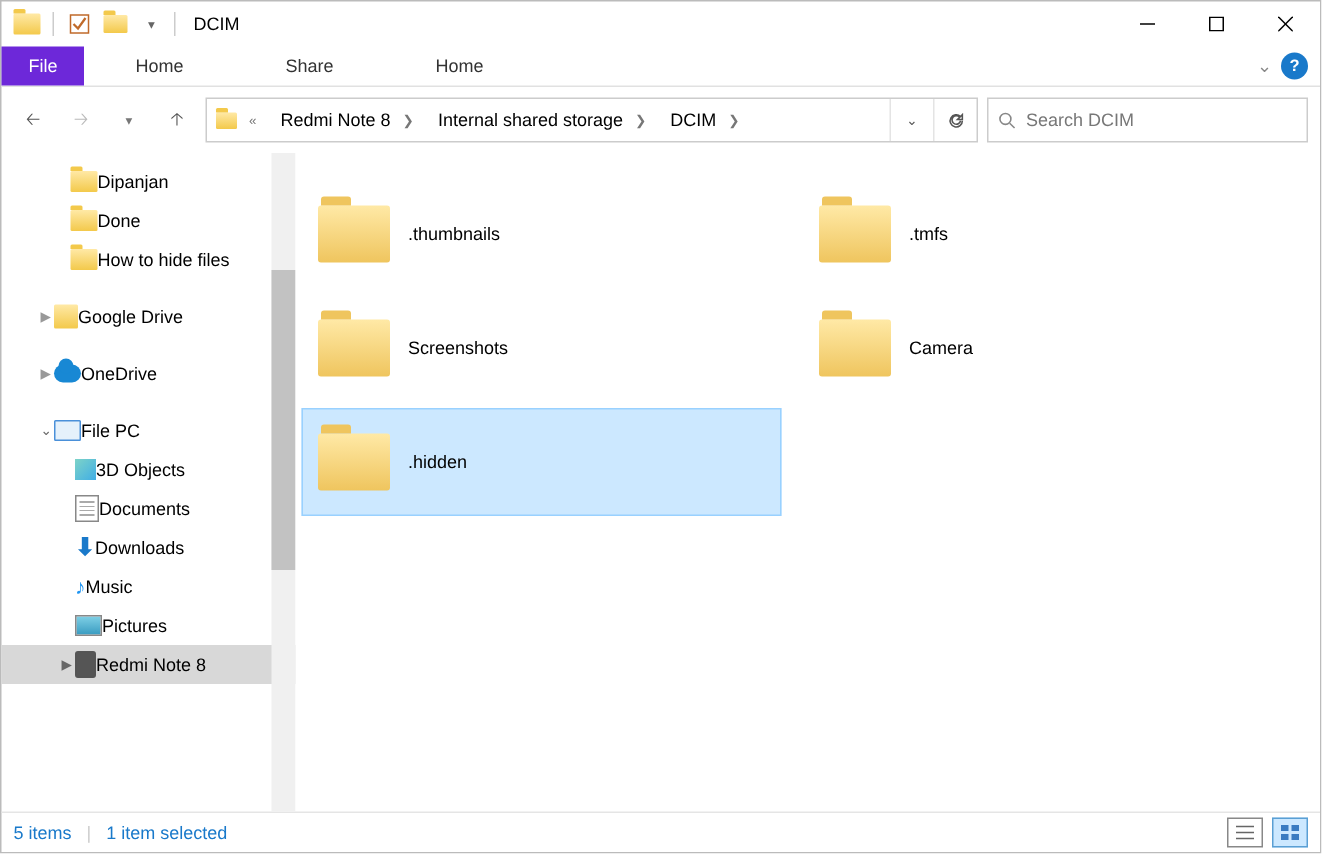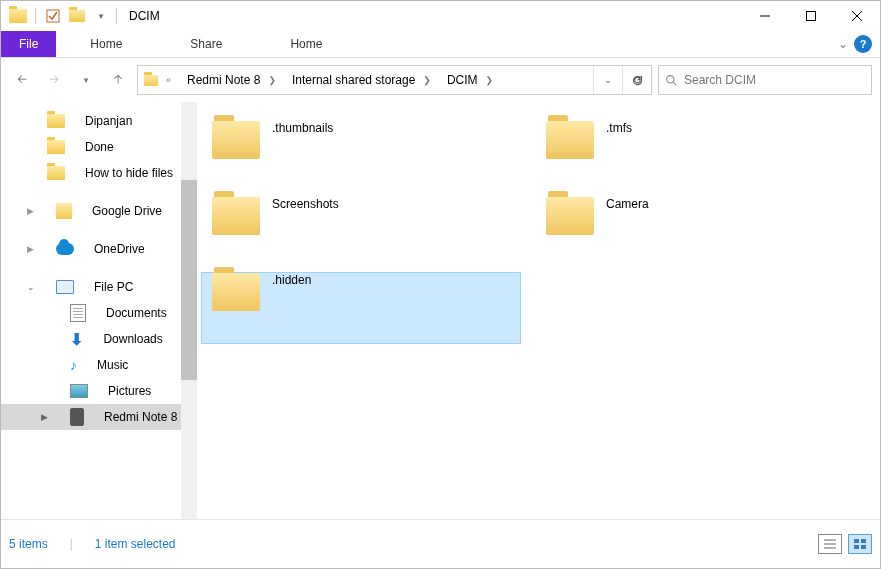--- a/index.html
+++ b/index.html
@@ -31,21 +31,21 @@
 .addr .chv{color:#777;font-size:9px;padding:0 4px}
 .addr .tail{margin-left:auto;display:flex;align-items:center;height:100%}
 .addr .tool{width:28px;height:100%;display:flex;align-items:center;justify-content:center;border-left:1px solid #e4e4e4}
 .search{width:200px;height:28px;border:1px solid #ccc;display:flex;align-items:center;padding:0 6px;gap:6px;color:#777}
 
 
 .body{flex:1;display:flex;min-height:0}
 .navpane{width:196px;box-sizing:border-box;overflow:hidden;position:relative;padding-top:6px}
 .navpane .sb{position:absolute;right:0;top:0;bottom:0;width:16px;background:#f0f0f0}
 .sb .thumb{position:absolute;right:0;left:0;top:78px;height:200px;background:#c2c2c2}
-.nav-item{display:flex;align-items:center;height:26px;gap:20px;white-space:nowrap}
+.nav-item{display:flex;align-items:center;height:26px;gap:0;white-space:nowrap}
 .nav-item.selected{background:#d8d8d8}
 .indent1{padding-left:46px}
 .indent0{padding-left:26px}
 .indent2{padding-left:40px}
 .gap{height:12px}
 
 
 .ficon{width:18px;height:14px;background:linear-gradient(#ffe9a6,#f3c94b);border-radius:1px;position:relative}
 .ficon:before{content:"";position:absolute;top:-3px;left:0;width:8px;height:3px;background:#f3c94b;border-radius:1px 1px 0 0}
 .gdrive{width:16px;height:16px;background:linear-gradient(#ffe9a6,#f3c94b);border-radius:1px}
@@ -57,27 +57,27 @@
 .dl{color:#1979ca;font-size:16px;font-weight:bold}
 .music{color:#2196f3;font-size:14px}
 .pics{width:16px;height:12px;background:linear-gradient(#7ecfe5,#3a9cc1);border:1px solid #888}
 .phone{width:12px;height:16px;border:1px solid #555;background:#555;border-radius:2px}
 .cube{width:14px;height:14px;background:linear-gradient(135deg,#7dd3c8,#41aee5)}
 .desk{width:16px;height:13px;background:#4a90d9;border-radius:1px}
 
 
 .content{flex:1;padding:18px 4px 4px 4px;overflow:hidden;position:relative}
 .grid{display:grid;grid-template-columns:320px 320px;grid-auto-rows:72px;gap:4px 14px}
-.item{display:flex;gap:12px;padding-left:10px;border:1px solid transparent}
+.item{display:flex;align-items:center;gap:12px;padding-left:10px;border:1px solid transparent}
 .item.selected{background:#cce8ff;border:1px solid #99d1ff}
 .bigfold{width:48px;height:38px;background:linear-gradient(#ffe9a6,#efc55e);border-radius:2px;position:relative}
 .bigfold:before{content:"";position:absolute;top:-6px;left:2px;width:20px;height:6px;background:#efc55e;border-radius:2px 2px 0 0}
 
 
-.status{height:24px;border-top:1px solid #e5e5e5;display:flex;align-items:center;padding:12px 8px;gap:22px;font-size:12px;color:#1979ca}
+.status{height:24px;border-top:1px solid #e5e5e5;display:flex;align-items:center;padding:1px 8px;gap:10px;font-size:12px;color:#1979ca}
 .status .vs{margin-left:auto;display:flex;gap:6px}
 .vbtn{width:22px;height:18px;border:1px solid #888;display:flex;align-items:center;justify-content:center}
 .vbtn.active{background:#cce8ff;border-color:#5a9fd4}
 </style>
 </head>
 <body>
 
 <div class="window">
 
   <div class="titlebar">
@@ -194,20 +194,25 @@
       <div class="nav-item indent0">
           <span style="color:#999;font-size:9px;width:9px">▶</span>
           <div class="onedrive"></div>
           <span>OneDrive</span>
         </div>
       <div class="gap"></div>
       <div class="nav-item indent0">
           <span style="color:#666;font-size:9px;width:9px">⌄</span>
           <div class="pc"></div>
           <span>File PC</span>
+        </div>
+      <div class="nav-item indent2">
+          <span style="width:9px"></span>
+          <div class="cube"></div>
+          <span>3D Objects</span>
         </div>
       <div class="nav-item indent2">
           <span style="width:9px"></span>
           <div class="doc"></div>
           <span>Documents</span>
         </div>
       <div class="nav-item indent2">
           <span style="width:9px"></span>
           <div class="dl">⬇</div>
           <span>Downloads</span>

